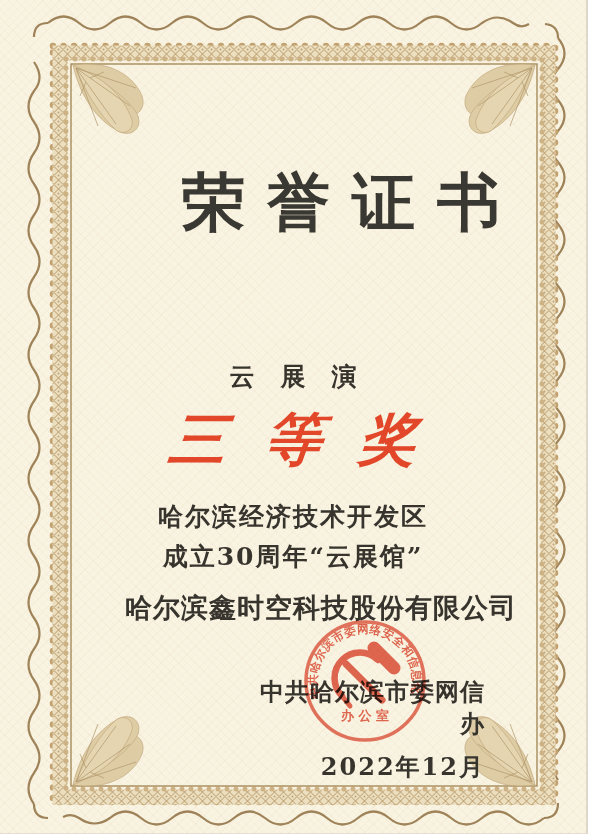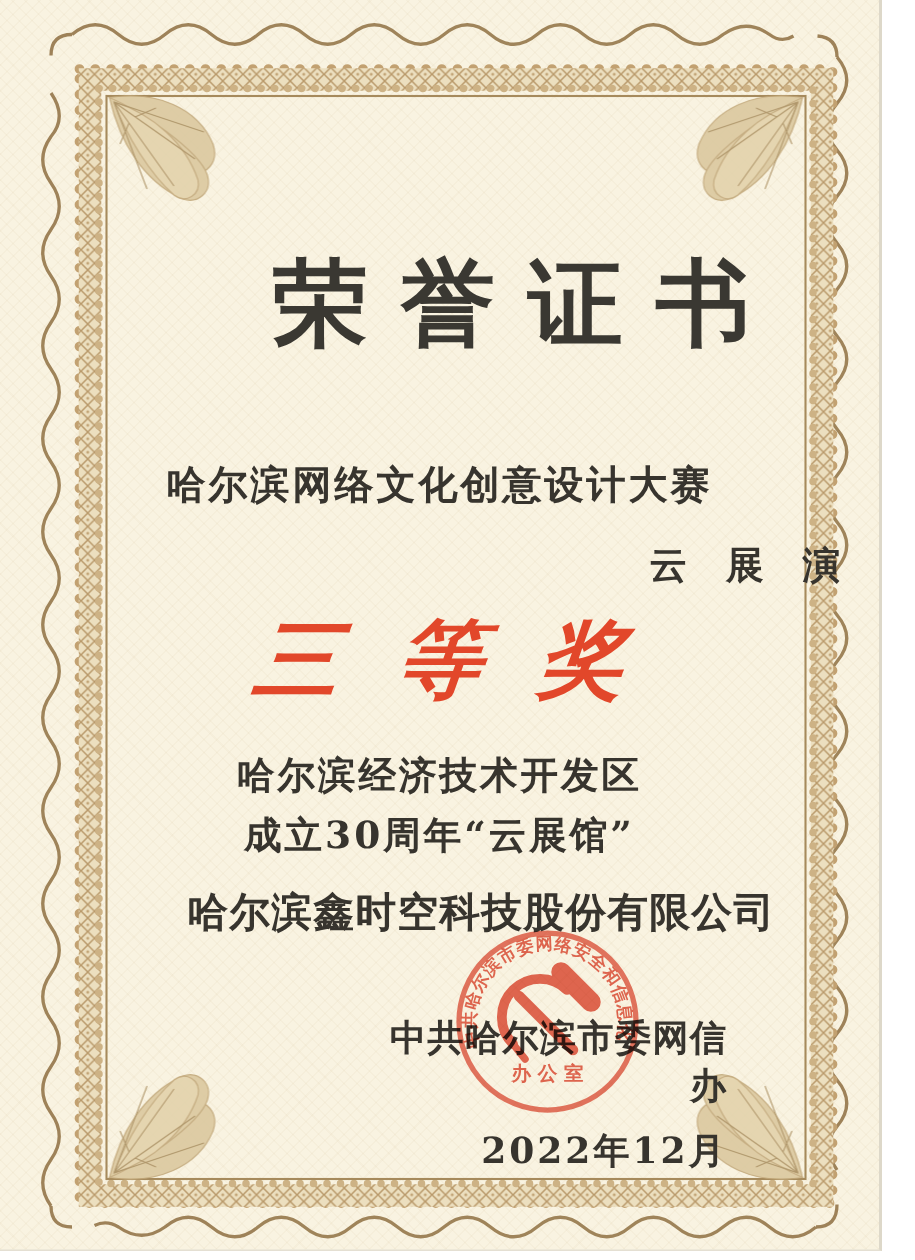--- a/index.html
+++ b/index.html
@@ -17,21 +17,21 @@
       #f9f3e1;
     border-right:2px solid #ddd8c9;
     border-bottom:1px solid #e4dfd2;
   }
   .frame-svg{position:absolute;left:0;top:0;}
   .textlayer{position:absolute;left:0;top:0;width:586px;height:833px;}
   .cline{position:absolute;left:0;width:586px;text-align:center;color:#37342e;}
   .title{top:160px;font-size:63px;font-weight:bold;letter-spacing:22px;text-indent:22px;color:#3a3832;padding-left:48px;}
   .subtitle{top:240px;font-size:23px;font-weight:bold;letter-spacing:1.5px;color:#45423a;}
   .event{top:306px;font-size:26px;font-weight:bold;letter-spacing:2px;}
-  .category{top:360px;font-size:25px;font-weight:bold;letter-spacing:26px;text-indent:26px;text-align:right;}
+  .category{top:360px;font-size:25px;font-weight:bold;letter-spacing:26px;text-indent:26px;}
   .award{
     top:402px;font-size:57px;font-weight:bold;font-style:italic;
     letter-spacing:38px;text-indent:38px;color:#e2472a;
     transform:skewX(-6deg);
   }
   .line1{top:500px;font-size:25px;font-weight:bold;letter-spacing:2px;}
   .line2{top:540px;font-size:25px;font-weight:bold;letter-spacing:2px;}
   .recipient{top:590px;font-size:27px;font-weight:bold;letter-spacing:1px;padding-left:28px;}
   .sigblock{position:absolute;left:245px;top:676px;width:240px;text-align:right;color:#37342e;}
   .issuer{font-size:24px;font-weight:bold;letter-spacing:1px;}
@@ -82,21 +82,20 @@
     <g opacity="0.9">
       <use href="#leaf-cluster" transform="translate(70,62)"></use>
       <use href="#leaf-cluster" transform="translate(538,62) scale(-1,1)"></use>
       <use href="#leaf-cluster" transform="translate(70,788) scale(1,-1)"></use>
       <use href="#leaf-cluster" transform="translate(538,788) scale(-1,-1)"></use>
     </g>
   </svg>
 
   <div class="textlayer">
     <div class="cline title">荣誉证书</div>
-    <div class="cline event">哈尔滨网络文化创意设计大赛</div>
     <div class="cline category">云展演</div>
     <div class="cline award">三等奖</div>
     <div class="cline line1">哈尔滨经济技术开发区</div>
     <div class="cline line2">成立30周年“云展馆”</div>
     <div class="cline recipient">哈尔滨鑫时空科技股份有限公司</div>
 
     <div class="sigblock">
       <div class="issuer">中共哈尔滨市委网信办</div>
       <div class="date">2022年12月</div>
     </div>

